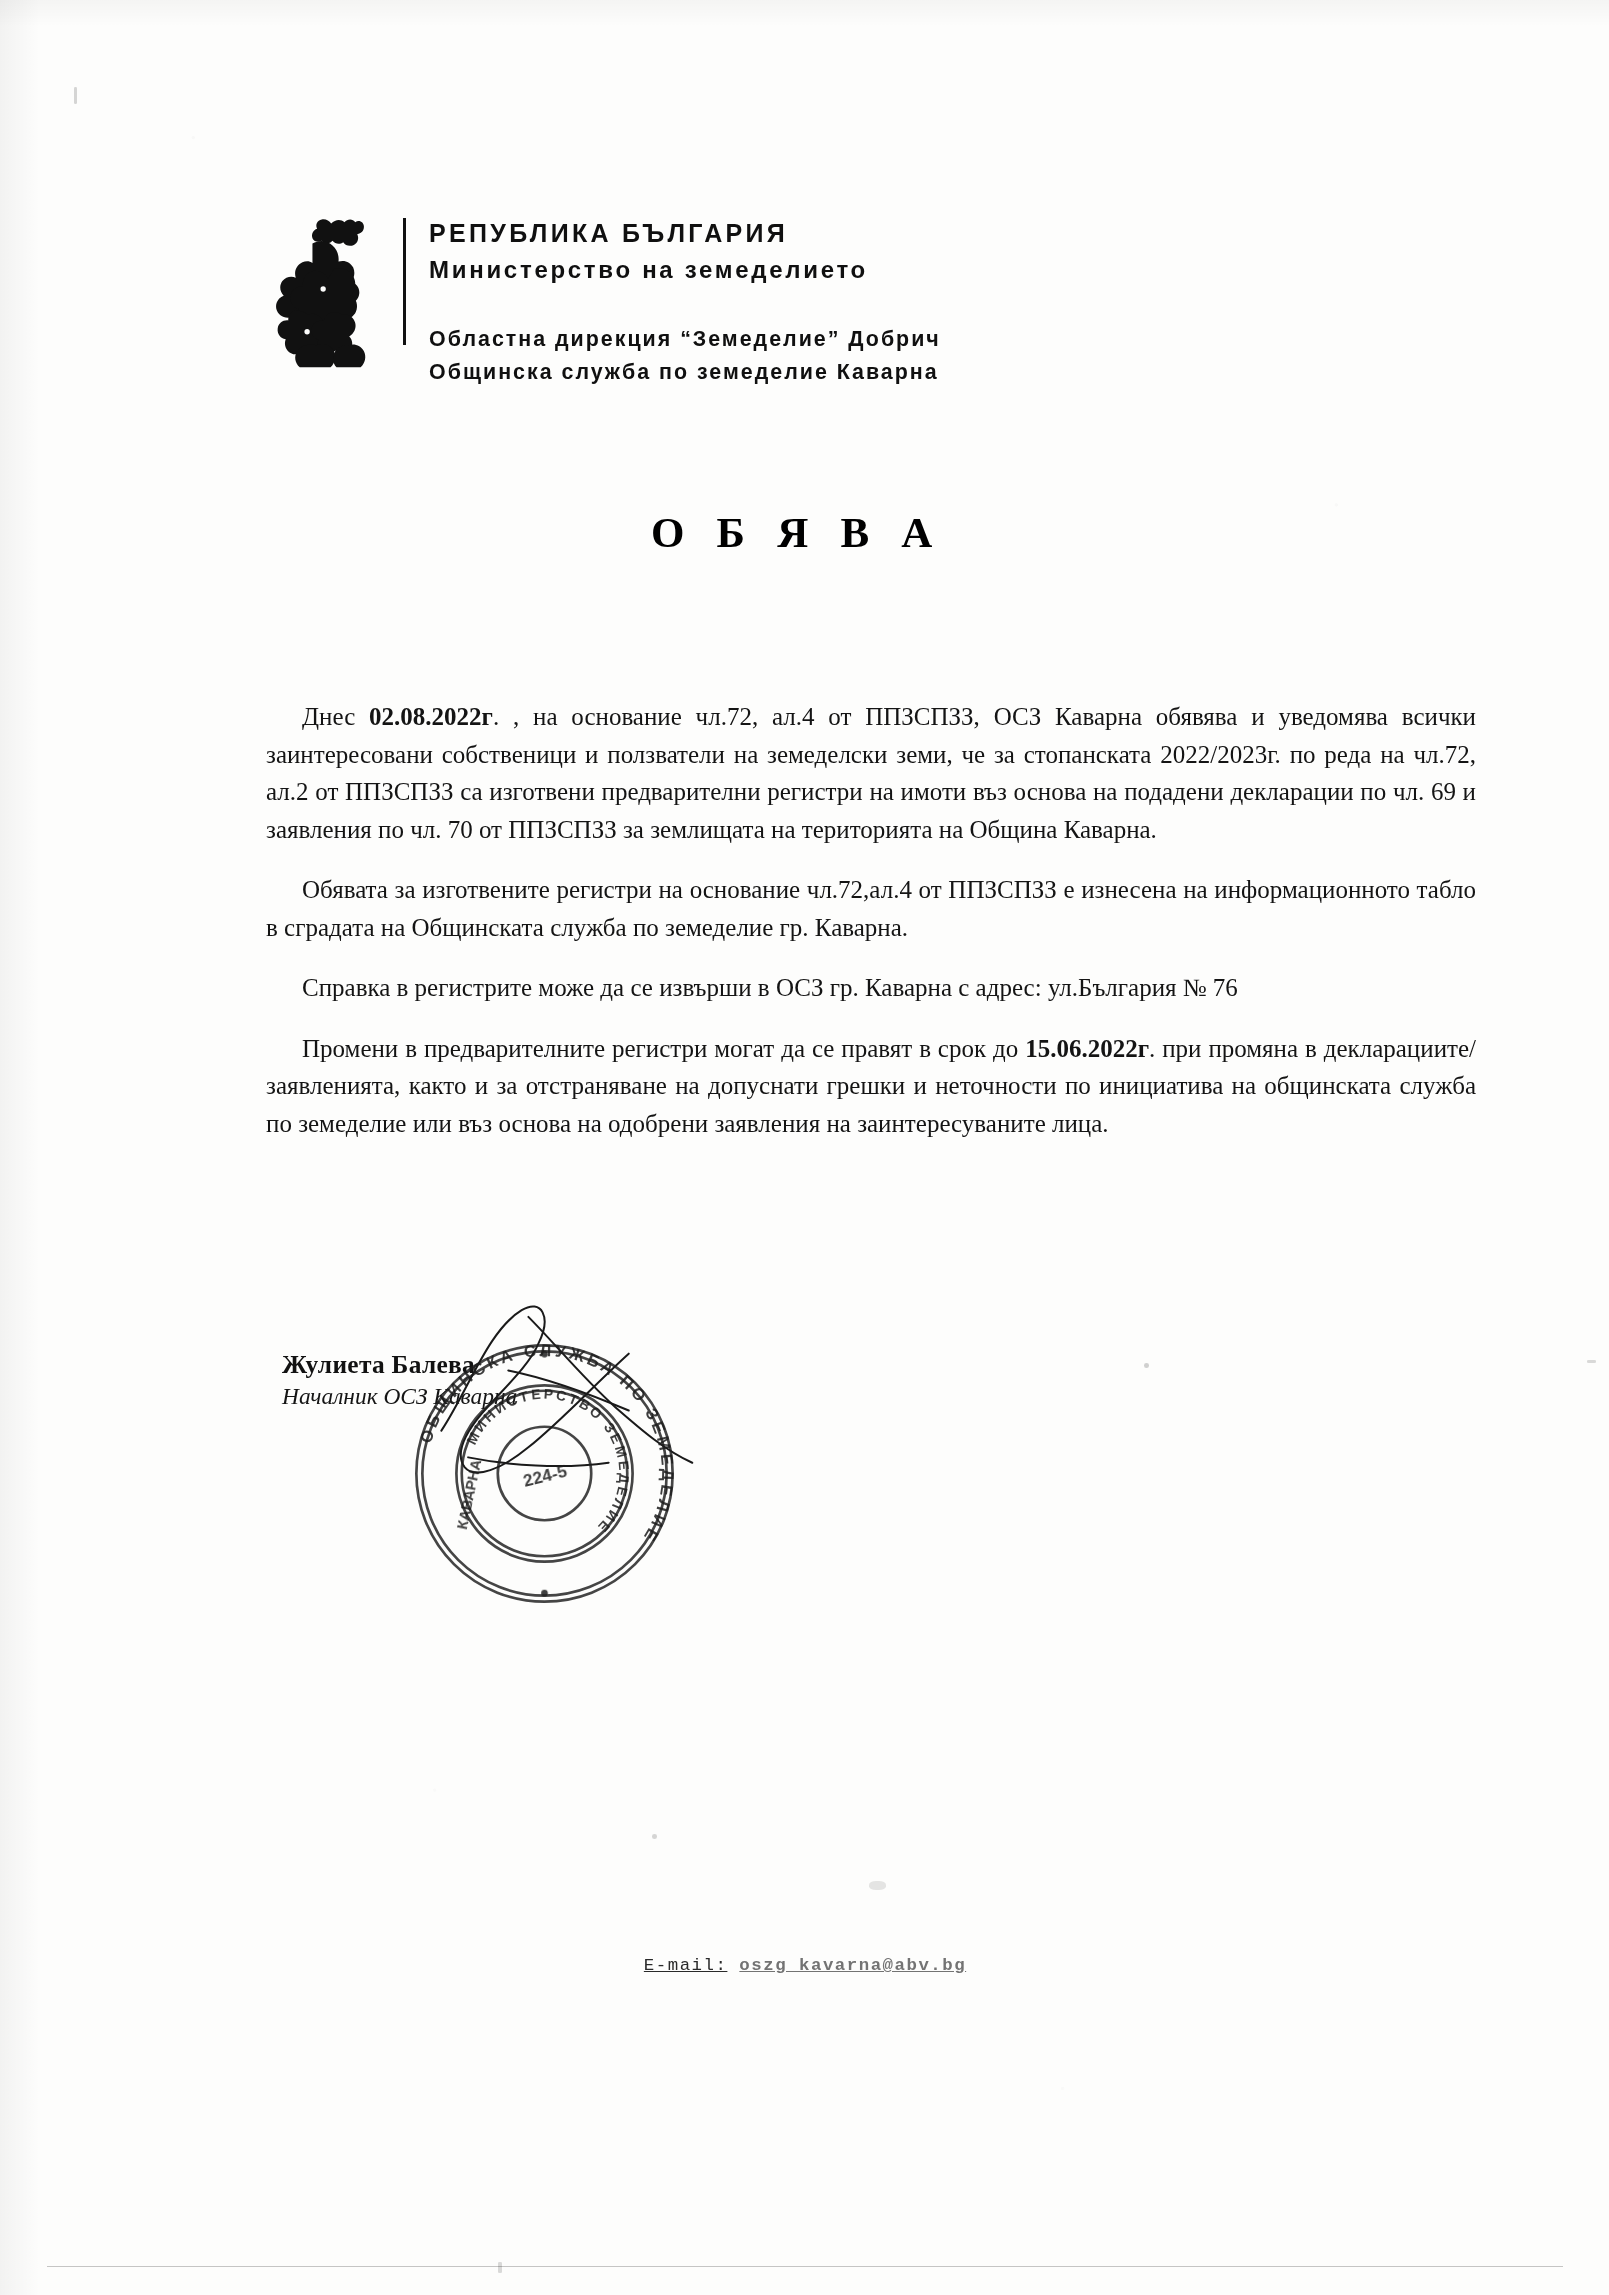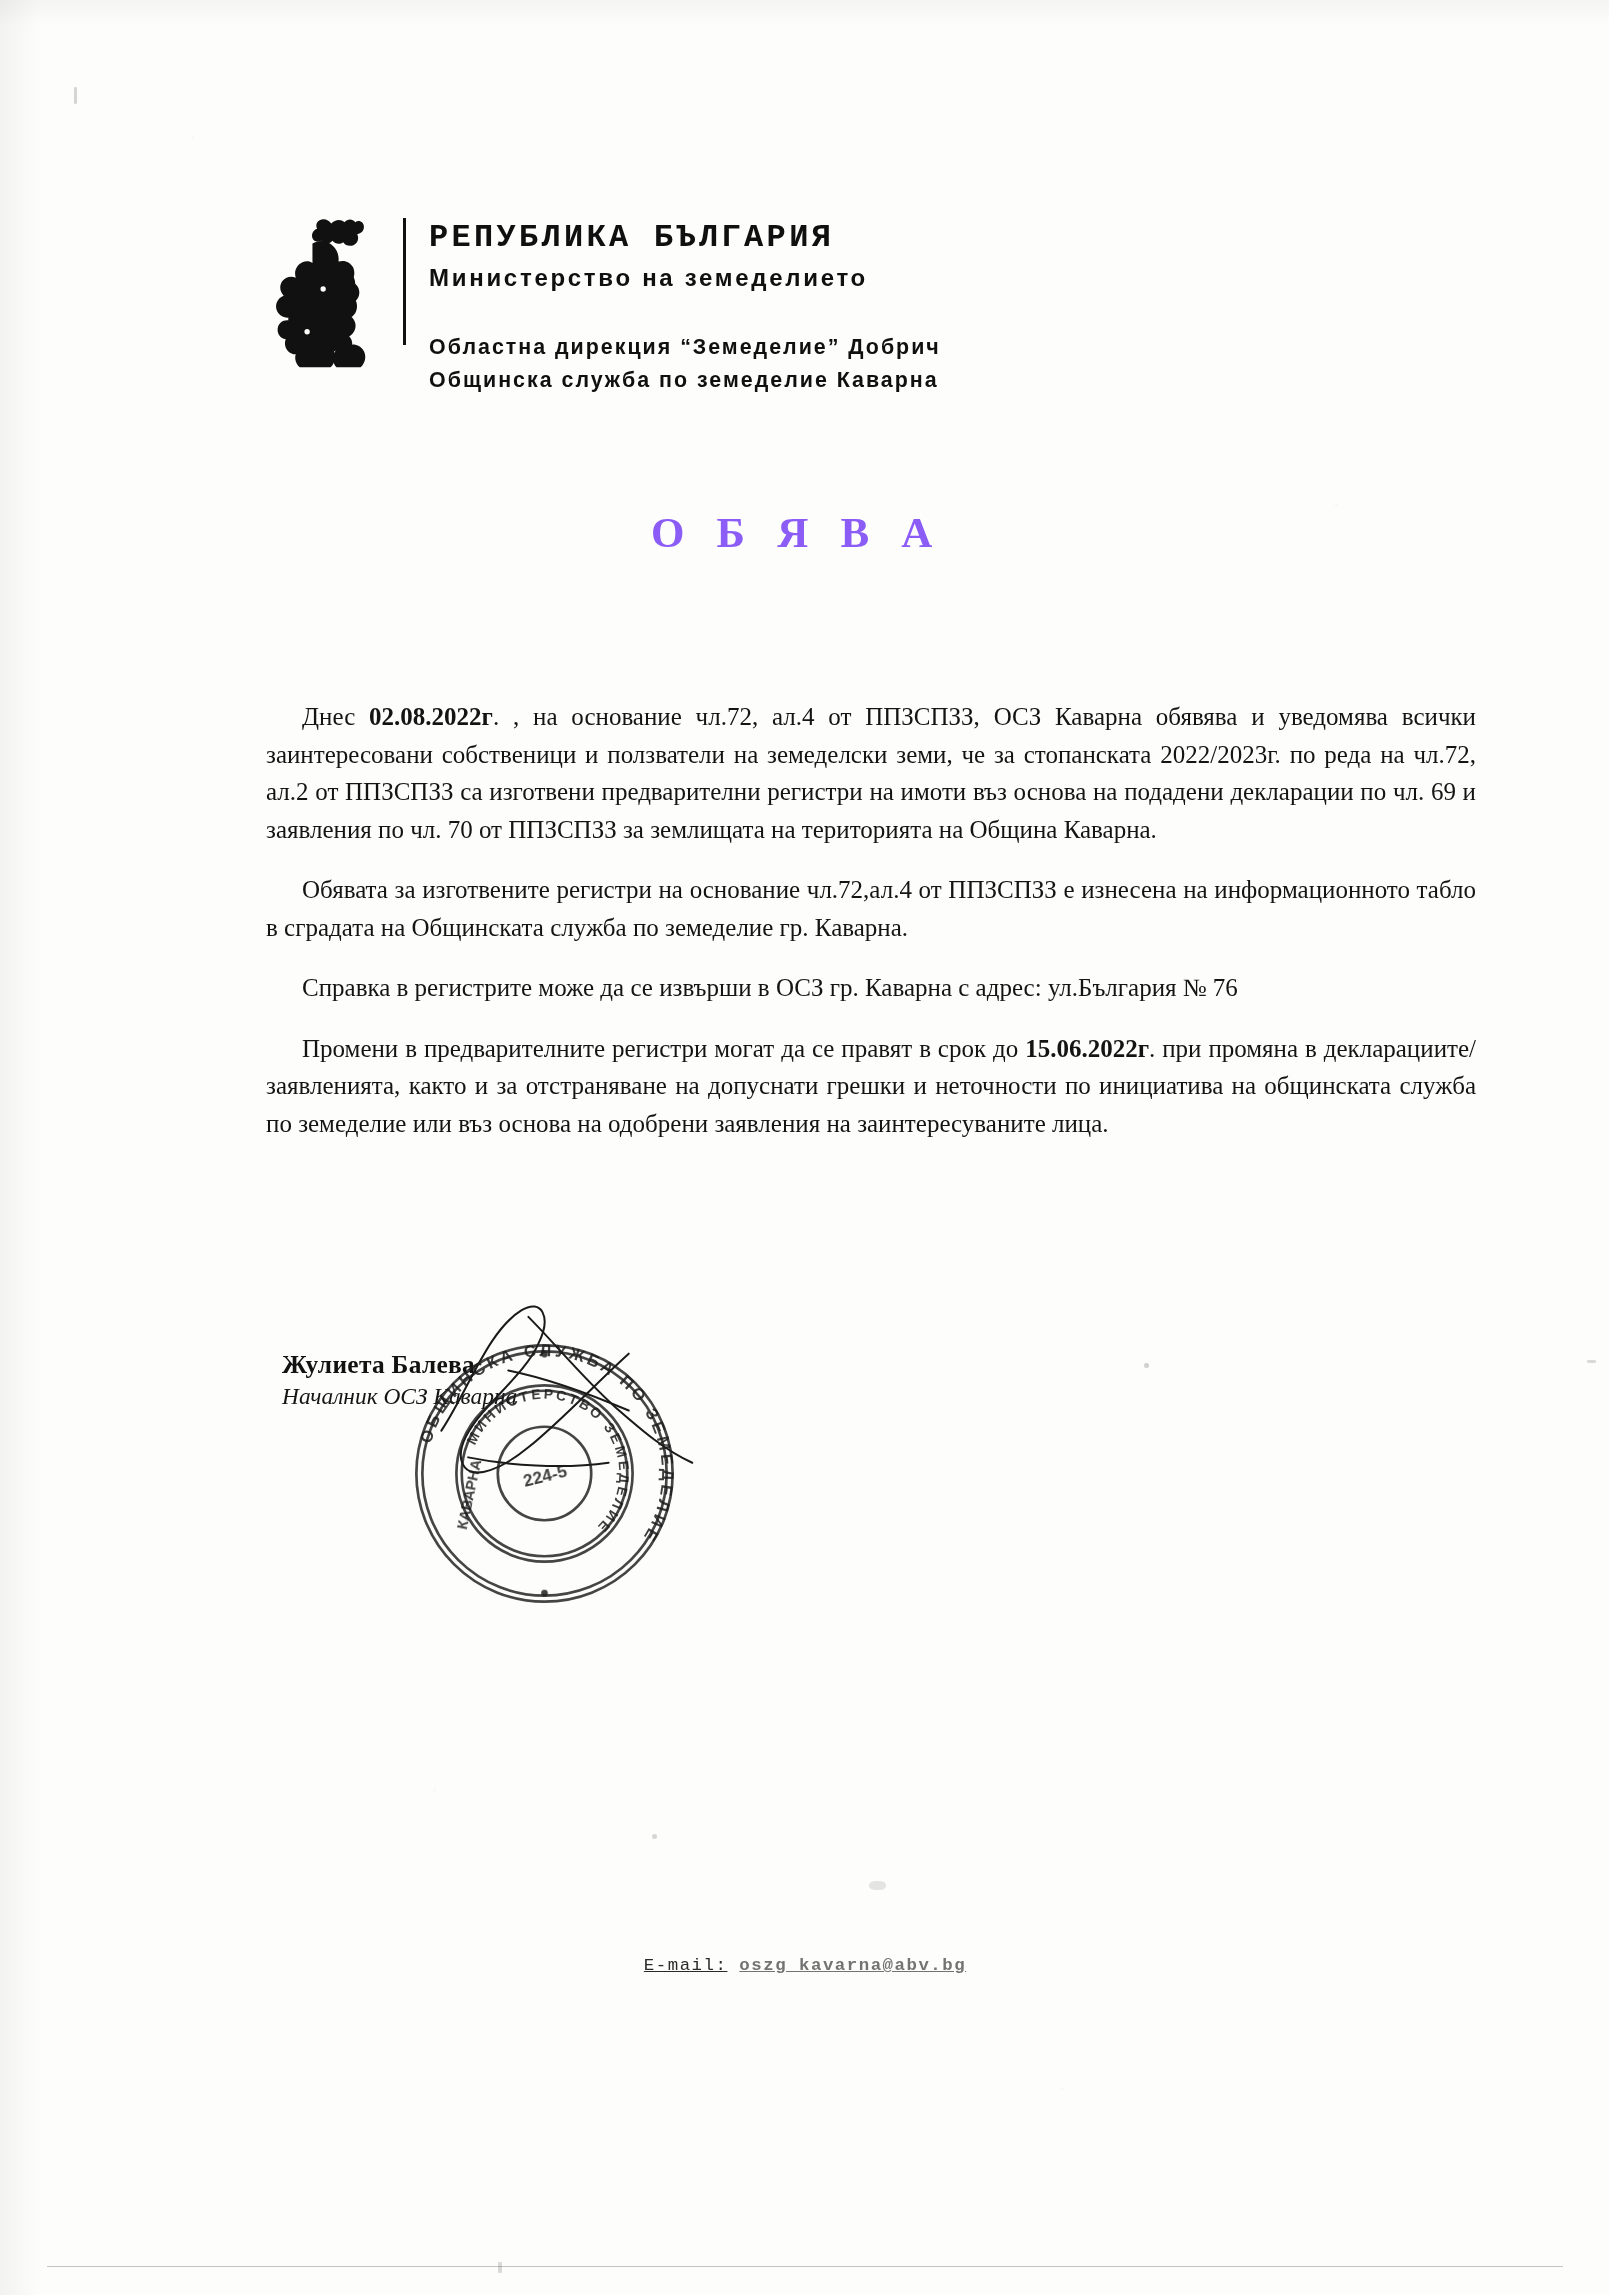--- a/index.html
+++ b/index.html
@@ -89,37 +89,37 @@
     gap: 8px;
     padding-top: 5.3px;
   }
   .hl {
     font-family: "Liberation Sans", sans-serif;
     font-weight: bold;
     color: #101010;
     letter-spacing: 2px;
     white-space: nowrap;
   }
-  .hl-1 { font-size: 32px; letter-spacing: 3.3px; font-family: Liberation Mono, monospace; }
+  .hl-1 { font-size: 25px; letter-spacing: 3.3px; }
   .hl-2 { font-size: 24px; letter-spacing: 2.7px; }
   .hl-3 { font-size: 21.4px; letter-spacing: 2px; margin-top: 35px; }
   .hl-4 { font-size: 21.4px; letter-spacing: 2px; }
 
   
   .doc-title {
     position: absolute;
     left: 0;
     right: 16px;
     top: 508px;
     text-align: center;
     font-family: "Liberation Serif", serif;
     font-weight: bold;
     font-size: 43px;
     letter-spacing: 10.7px;
-    color: #8b5cf6;
+    color: #000000;
   }
 
   
   .body-text {
     position: absolute;
     left: 266px;
     top: 698px;
     width: 1210px;
     font-size: 25px;
     line-height: 1.50;

